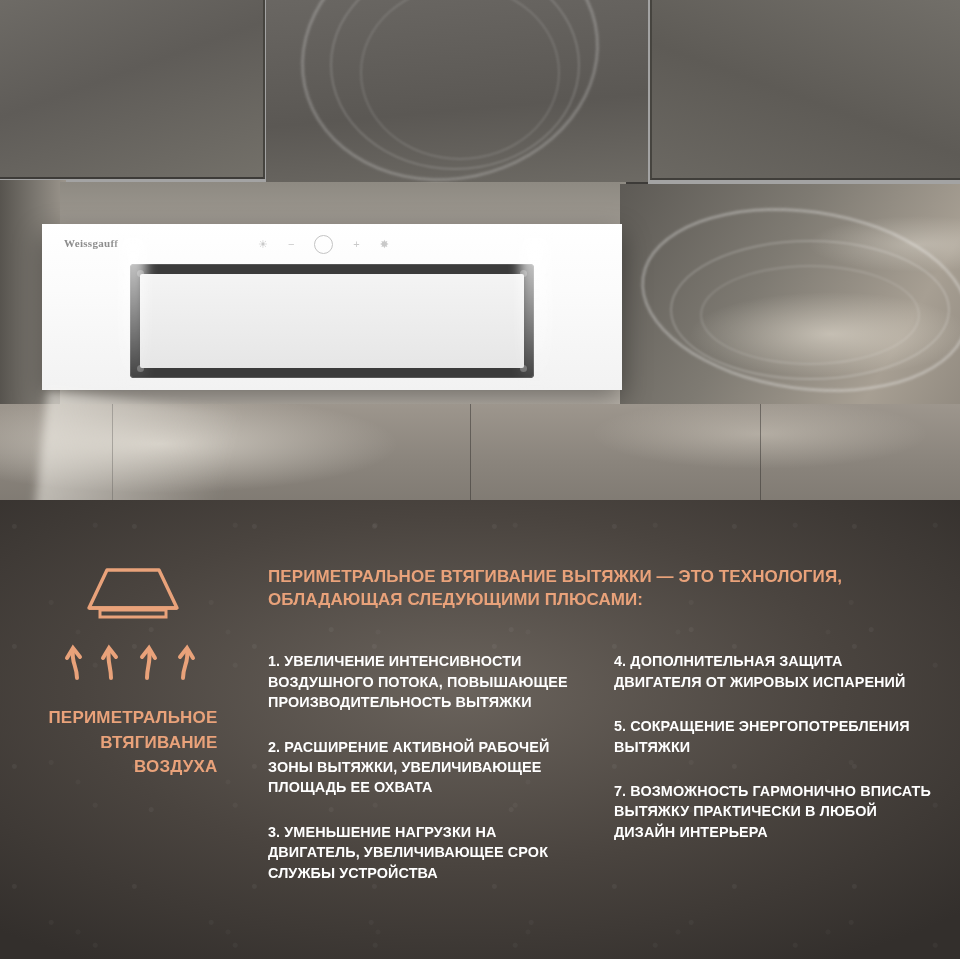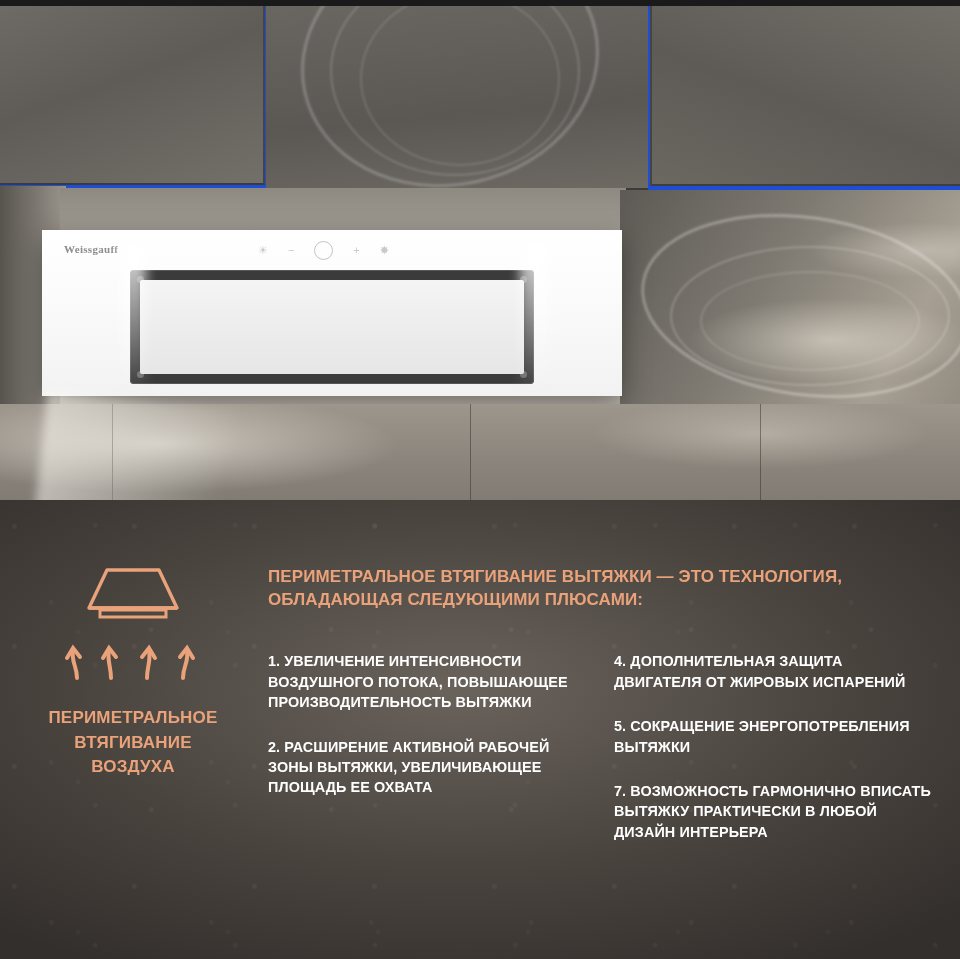--- a/index.html
+++ b/index.html
@@ -6,23 +6,23 @@
   body {
     width: 960px; height: 959px;
     font-family: "Liberation Sans", sans-serif;
     background: #1a1a1a;
     overflow: hidden;
   }
   .page { position: relative; width: 960px; height: 959px; overflow: hidden; }
 
   
   .photo {
-    position: absolute; left: 0; top: 6px; width: 960px; height: 412px;
+    position: absolute; left: 0; top: 0; width: 960px; height: 412px;
     overflow: hidden;
-    background: #1d4ed8;
+    background: #a3a3a3;
   }
   
   .cab-left {
     position: absolute; left: -10px; top: -6px; width: 275px; height: 185px;
     background: linear-gradient(160deg, #6f6c67 0%, #5f5c58 45%, #737069 100%);
     border-bottom: 2px solid #3d3b38;
     border-right: 2px solid #46443f;
   }
   .cab-mid {
     position: absolute; left: 266px; top: -6px; width: 382px; height: 190px;
@@ -149,21 +149,21 @@
   
   .info { position: absolute; left: 0; top: 548px; width: 960px; height: 411px; }
 
   .icon-col {
     position: absolute; left: 28px; top: 18px; width: 210px;
     display: flex; flex-direction: column; align-items: center;
   }
   .hood-icon { width: 120px; height: 70px; }
   .arrows { display: flex; gap: 16px; margin-top: 6px; }
   .icon-caption {
-    margin-top: 24px; text-align: center;
+    margin-top: 24px; text-align: right;
     color: #e9a27a; font-weight: bold; font-size: 17px; line-height: 1.45;
     letter-spacing: .2px;
   }
 
   .text-col { position: absolute; left: 268px; top: 18px; width: 672px; }
   .headline {
     color: #e9a27a; font-weight: bold; font-size: 17px; line-height: 1.33;
     letter-spacing: .1px; text-transform: uppercase;
   }
   .cols { display: flex; gap: 26px; margin-top: 40px; }
@@ -247,20 +247,21 @@
       </svg>
       <div class="icon-caption">ПЕРИМЕТРАЛЬНОЕ<br>ВТЯГИВАНИЕ<br>ВОЗДУХА</div>
     </div>
 
     <div class="text-col">
       <div class="headline">ПЕРИМЕТРАЛЬНОЕ ВТЯГИВАНИЕ ВЫТЯЖКИ — ЭТО ТЕХНОЛОГИЯ, ОБЛАДАЮЩАЯ СЛЕДУЮЩИМИ ПЛЮСАМИ:</div>
       <div class="cols">
         <div class="col">
           <div class="item">1. УВЕЛИЧЕНИЕ ИНТЕНСИВНОСТИ ВОЗДУШНОГО ПОТОКА, ПОВЫШАЮЩЕЕ ПРОИЗВОДИТЕЛЬНОСТЬ ВЫТЯЖКИ</div>
           <div class="item">2. РАСШИРЕНИЕ АКТИВНОЙ РАБОЧЕЙ ЗОНЫ ВЫТЯЖКИ, УВЕЛИЧИВАЮЩЕЕ ПЛОЩАДЬ ЕЕ ОХВАТА</div>
+          <div class="item last">3. УМЕНЬШЕНИЕ НАГРУЗКИ НА ДВИГАТЕЛЬ, УВЕЛИЧИВАЮЩЕЕ СРОК СЛУЖБЫ УСТРОЙСТВА</div>
         </div>
         <div class="col">
           <div class="item">4. ДОПОЛНИТЕЛЬНАЯ ЗАЩИТА ДВИГАТЕЛЯ ОТ ЖИРОВЫХ ИСПАРЕНИЙ</div>
           <div class="item">5. СОКРАЩЕНИЕ ЭНЕРГОПОТРЕБЛЕНИЯ ВЫТЯЖКИ</div>
           <div class="item last">7. ВОЗМОЖНОСТЬ ГАРМОНИЧНО ВПИСАТЬ ВЫТЯЖКУ ПРАКТИЧЕСКИ В ЛЮБОЙ ДИЗАЙН ИНТЕРЬЕРА</div>
         </div>
       </div>
     </div>
 
   </div>

